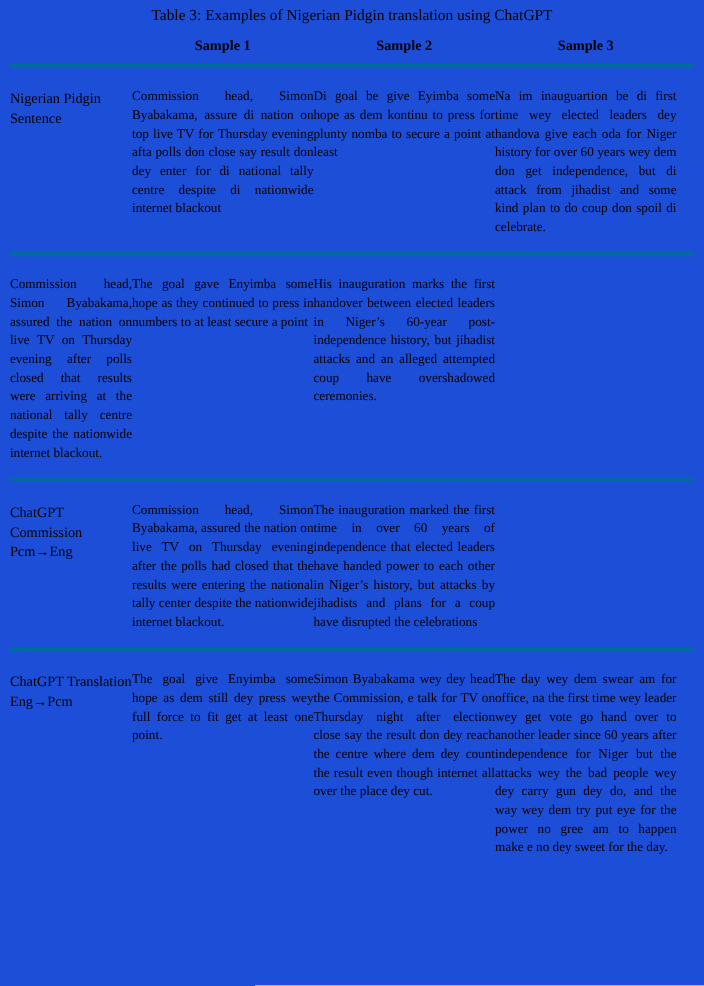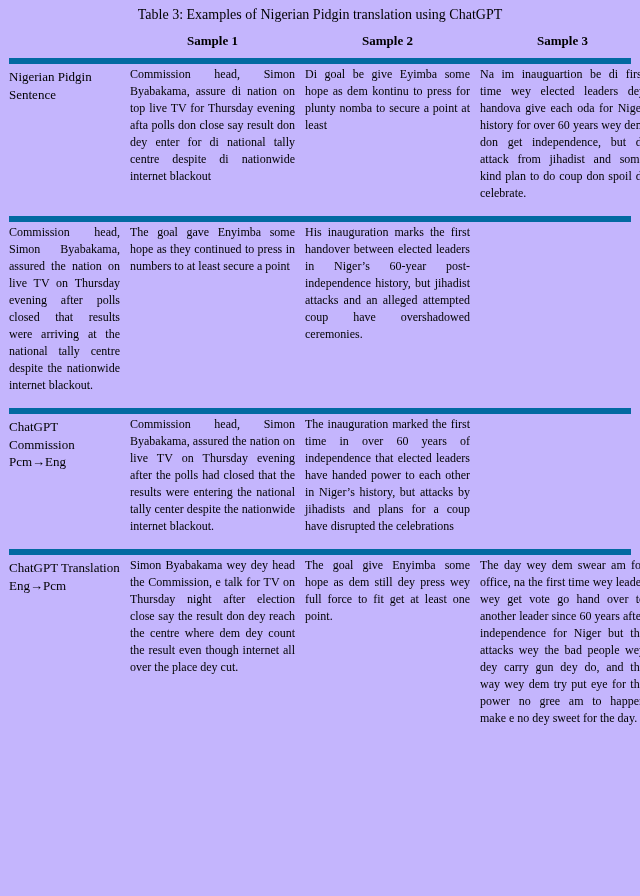--- a/index.html
+++ b/index.html
@@ -4,44 +4,43 @@
 <style>
   * { box-sizing: border-box; }
   html, body { margin: 0; padding: 0; background: #ffffff; }
   .page {
     width: 640px;
     height: 896px;
     overflow: hidden;
     font-family: "Liberation Serif", serif;
     color: #000000;
     padding: 0 9px;
-    background: #c4b5fd;
+    background: #1d4ed8;
   }
   .caption {
     text-align: center;
     font-size: 14px;
     padding-top: 7px;
   }
   .grid {
     display: grid;
     grid-template-columns: 111px 165px 165px 165px;
-    column-gap: 10px;
   }
   .header-row {
     margin-top: 10px;
     padding-bottom: 9px;
   }
   .col-header {
     text-align: center;
     font-weight: bold;
     font-size: 13px;
   }
   .body-row {
-    border-top: 6px solid #0369a1;
-    padding: 2px 0 14px;
+    border-top: 4px solid #0369a1;
+    padding: 17px 0 14px;
   }
   .row-label {
     font-size: 13px;
     line-height: 1.35;
     padding-top: 2px;
     hyphens: auto;
     -webkit-hyphens: auto;
   }
   .cell {
     font-size: 12px;
@@ -80,18 +79,18 @@
   </div>
 
   <div class="grid body-row">
     <div class="row-label">ChatGPT Commission Pcm→Eng</div>
     <div class="cell">Commission head, Simon Byabakama, assured the nation on live TV on Thursday evening after the polls had closed that the results were entering the national tally center despite the nationwide internet blackout.</div>
     <div class="cell">The inauguration marked the first time in over 60 years of independence that elected leaders have handed power to each other in Niger’s history, but attacks by jihadists and plans for a coup have disrupted the celebrations</div>
   </div>
 
   <div class="grid body-row">
     <div class="row-label">ChatGPT Translation Eng→Pcm</div>
+    <div class="cell">The goal give Enyimba some hope as dem still dey press wey full force to fit get at least one point.</div>
     <div class="cell">Simon Byabakama wey dey head the Commission, e talk for TV on Thursday night after election close say the result don dey reach the centre where dem dey count the result even though internet all over the place dey cut.</div>
-    <div class="cell">The goal give Enyimba some hope as dem still dey press wey full force to fit get at least one point.</div>
     <div class="cell">The day wey dem swear am for office, na the first time wey leader wey get vote go hand over to another leader since 60 years after independence for Niger but the attacks wey the bad people wey dey carry gun dey do, and the way wey dem try put eye for the power no gree am to happen make e no dey sweet for the day.</div>
   </div>
 
 </div>
 
 </body></html>

